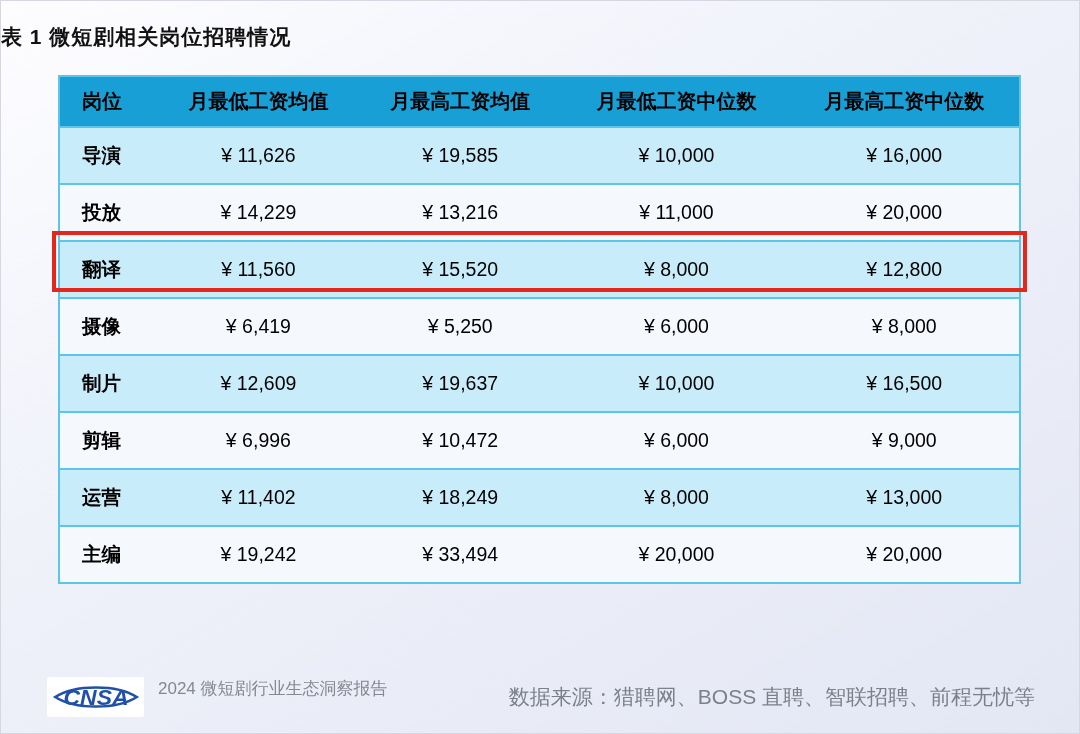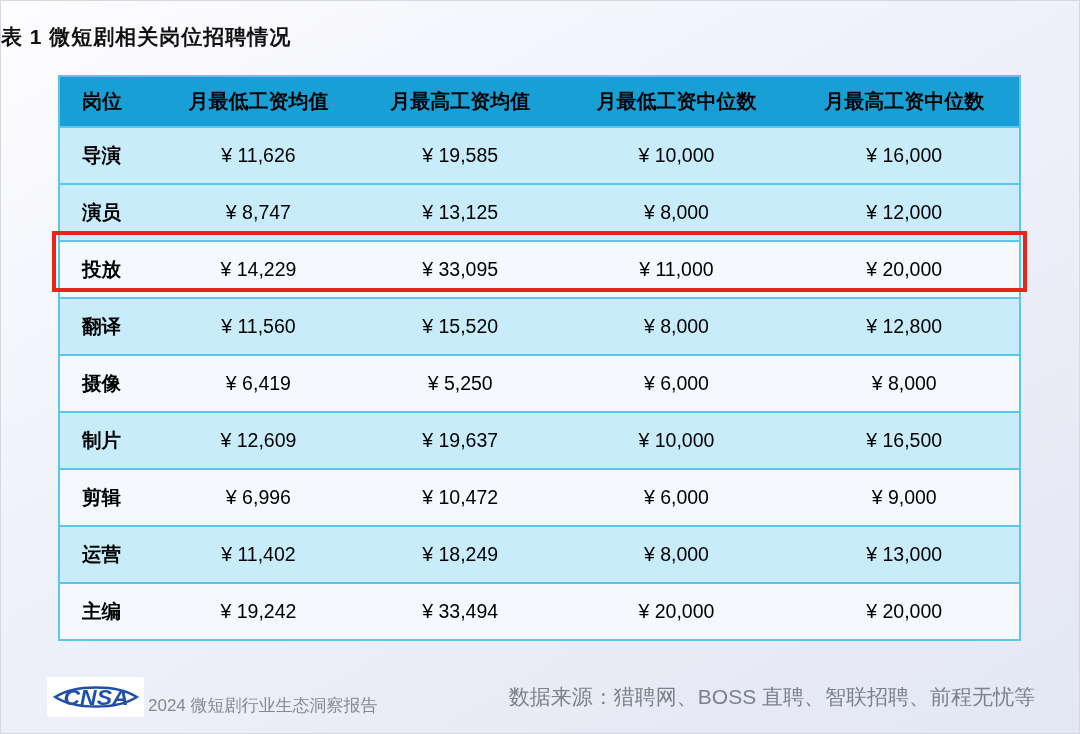--- a/index.html
+++ b/index.html
@@ -76,21 +76,21 @@
   }
   .footer {
     position: absolute;
     left: 46px;
     right: 44px;
     bottom: 16px;
     display: flex;
     justify-content: space-between;
     align-items: center;
   }
-  .footer-left { display: flex; align-items: flex-end; gap: 4px; }
+  .footer-left { display: flex; align-items: flex-start; gap: 14px; }
   .logo {
     width: 97px;
     height: 40px;
     background: #ffffff;
     border-radius: 2px;
     display: flex;
     align-items: center;
     justify-content: center;
   }
   .report-name { font-size: 17px; color: #84888f; }
@@ -122,31 +122,24 @@
         </tr>
       </thead>
       <tbody>
           <tr>
             <td class="pos">导演</td>
             <td class="val">¥ 11,626</td>
             <td class="val">¥ 19,585</td>
             <td class="val">¥ 10,000</td>
             <td class="val">¥ 16,000</td>
           </tr>
-          <tr>
-            <td class="pos">演员</td>
-            <td class="val">¥ 8,747</td>
-            <td class="val">¥ 13,125</td>
-            <td class="val">¥ 8,000</td>
-            <td class="val">¥ 12,000</td>
-          </tr>
           <tr class="alt">
             <td class="pos">投放</td>
             <td class="val">¥ 14,229</td>
-            <td class="val">¥ 33,095</td>
+            <td class="val">¥ 13,216</td>
             <td class="val">¥ 11,000</td>
             <td class="val">¥ 20,000</td>
           </tr>
           <tr>
             <td class="pos">翻译</td>
             <td class="val">¥ 11,560</td>
             <td class="val">¥ 15,520</td>
             <td class="val">¥ 8,000</td>
             <td class="val">¥ 12,800</td>
           </tr>

